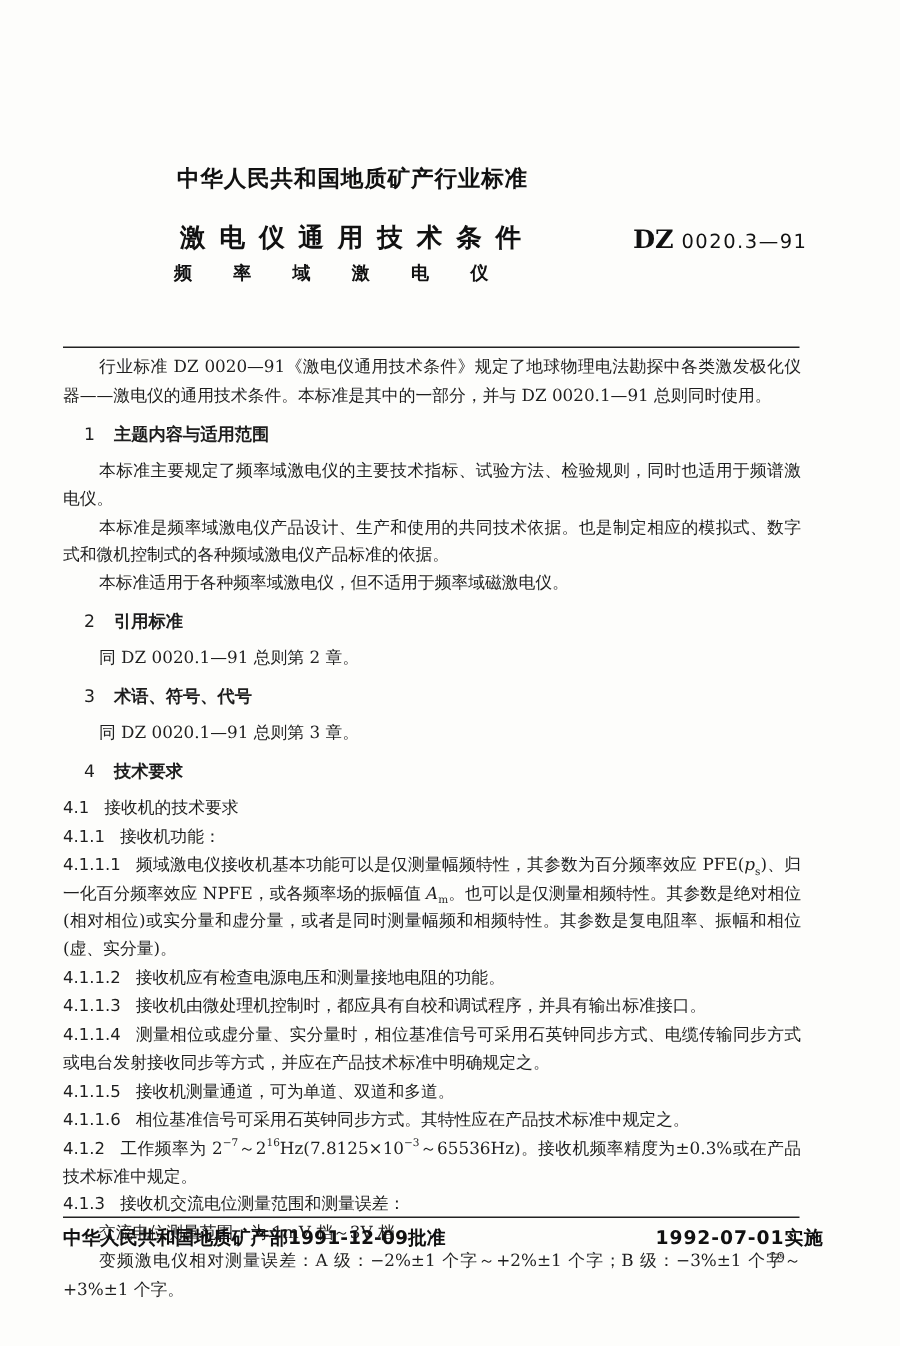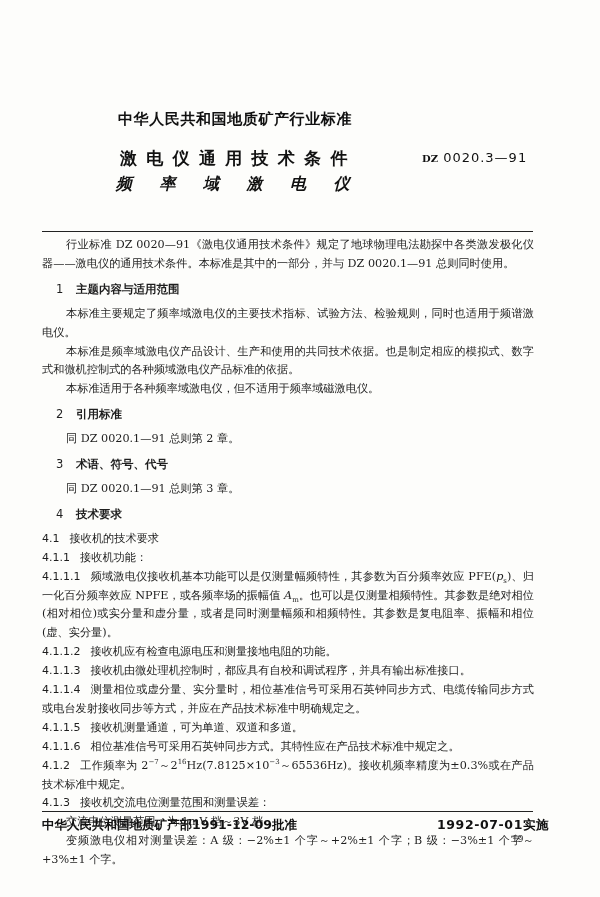--- a/index.html
+++ b/index.html
@@ -17,28 +17,28 @@
     font-weight: bold; font-size: 15px; letter-spacing: 0.6px; color: #111;
   }
   .title1 {
     left: 120px; top: 147px;
     font-family: "DejaVu Sans", "Liberation Sans", sans-serif;
     font-weight: bold; font-size: 17px; letter-spacing: 9.3px; color: #111;
   }
   .title2 {
     left: 116px; top: 174px;
     font-family: "DejaVu Sans", "Liberation Sans", sans-serif;
-    font-weight: bold; font-size: 16px; letter-spacing: 27.5px; color: #111; font-style: italic;
+    font-weight: bold; font-size: 12px; letter-spacing: 27.5px; color: #111;
   }
   .std-code {
     left: 422px; top: 150px;
     font-family: "DejaVu Sans", "Liberation Sans", sans-serif;
     font-size: 13px; color: #111; letter-spacing: 1px;
   }
-  .std-code .dz { font-family: "DejaVu Serif", serif; font-weight: bold; font-size: 10px; letter-spacing: 0; }
+  .std-code .dz { font-family: "DejaVu Serif", serif; font-weight: bold; font-size: 17px; letter-spacing: 0; }
   .rule {
     position: absolute; left: 42px; width: 491px; height: 0;
     border-top: 1.6px solid #222;
   }
   .body {
     position: absolute; left: 42px; top: 236px; width: 492px;
     font-size: 11.2px; line-height: 18.9px; color: #1e1e1e;
   }
   .p { margin: 0; text-align: justify; }
   .indent { text-indent: 24px; }

